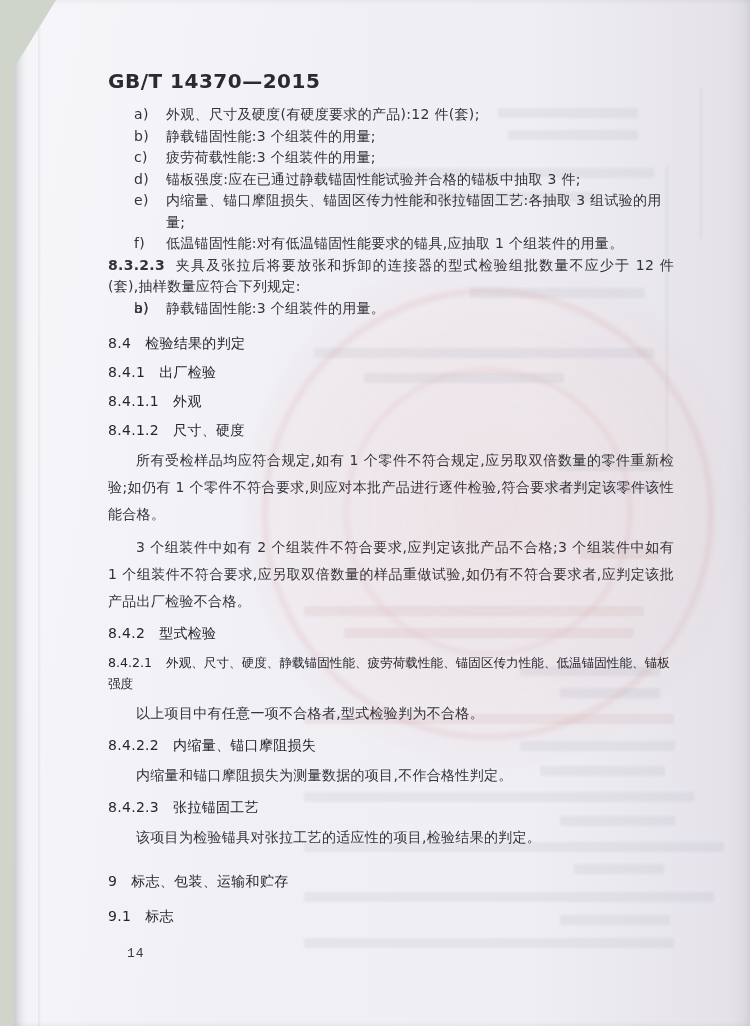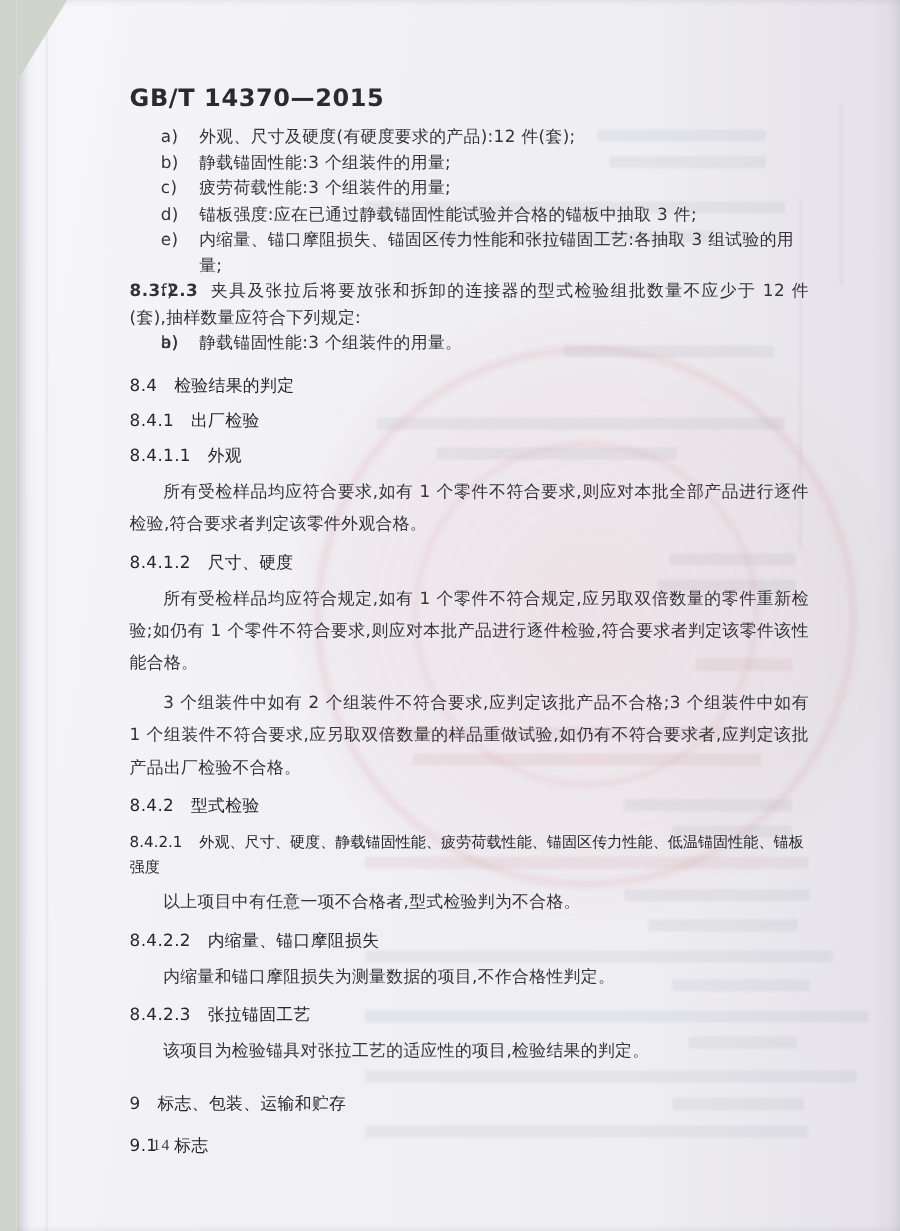--- a/index.html
+++ b/index.html
@@ -56,21 +56,21 @@
   .blk-h[data-level="2"]{margin-top:14px;}
   .blk-h .h-num{margin-right:14px;}
   .blk-h.long{font-size:12.6px;letter-spacing:0;}
   .blk-p{margin-top:6px;line-height:27px;text-indent:2em;text-align:justify;}
   .blk-clause{line-height:21.5px;text-align:justify;}
   .blk-clause .c-num{font-weight:bold;margin-right:10px;}
   .blk-li{position:relative;line-height:21.5px;padding-left:58px;}
   .blk-li .li-marker{position:absolute;left:26px;}
   .page-number{
     position:absolute;left:113px;top:946px;font-size:13px;color:#3c3b42;
-    font-family:Liberation Serif, serif;letter-spacing:1px;
+    font-family:Liberation Mono, monospace;letter-spacing:1px;
   }
 </style>
 </head>
 <body>
 
 <div class="page">
 
   <div class="artifact seal-tint"></div>
   <div class="artifact seal-ring-outer"></div>
   <div class="artifact seal-ring-inner"></div>
@@ -105,28 +105,27 @@
   <div class="edge-crease"></div>
 
   <div class="content">
     <div class="doc-header">GB/T 14370—2015</div>
     <div>
         <div class="blk-li"><span class="li-marker">a)</span><span>外观、尺寸及硬度(有硬度要求的产品):12 件(套);</span></div>
         <div class="blk-li"><span class="li-marker">b)</span><span>静载锚固性能:3 个组装件的用量;</span></div>
         <div class="blk-li"><span class="li-marker">c)</span><span>疲劳荷载性能:3 个组装件的用量;</span></div>
         <div class="blk-li"><span class="li-marker">d)</span><span>锚板强度:应在已通过静载锚固性能试验并合格的锚板中抽取 3 件;</span></div>
         <div class="blk-li"><span class="li-marker">e)</span><span>内缩量、锚口摩阻损失、锚固区传力性能和张拉锚固工艺:各抽取 3 组试验的用量;</span></div>
-        <div class="blk-li"><span class="li-marker">f)</span></div>
+        <div class="blk-li"><span class="li-marker">f)</span><span>低温锚固性能:对有低温锚固性能要求的锚具,应抽取 1 个组装件的用量。</span></div>
         <div class="blk-clause"><span class="c-num">8.3.2.3</span><span>夹具及张拉后将要放张和拆卸的连接器的型式检验组批数量不应少于 12 件(套),抽样数量应符合下列规定:</span></div>
         <div class="blk-li"><span class="li-marker">a)</span></div>
         <div class="blk-li"><span class="li-marker">b)</span><span>静载锚固性能:3 个组装件的用量。</span></div>
         <div class="blk-h" data-level="2"><span class="h-num">8.4</span><span>检验结果的判定</span></div>
         <div class="blk-h" data-level="3"><span class="h-num">8.4.1</span><span>出厂检验</span></div>
         <div class="blk-h" data-level="4"><span class="h-num">8.4.1.1</span><span>外观</span></div>
-        <div class="blk-p">所有受检样品均应符合要求,如有 1 个零件不符合要求,则应对本批全部产品进行逐件检验,符合要求者判定该零件外观合格。</div>
         <div class="blk-h" data-level="4"><span class="h-num">8.4.1.2</span><span>尺寸、硬度</span></div>
         <div class="blk-p">所有受检样品均应符合规定,如有 1 个零件不符合规定,应另取双倍数量的零件重新检验;如仍有 1 个零件不符合要求,则应对本批产品进行逐件检验,符合要求者判定该零件该性能合格。</div>
         <div class="blk-p">3 个组装件中如有 2 个组装件不符合要求,应判定该批产品不合格;3 个组装件中如有 1 个组装件不符合要求,应另取双倍数量的样品重做试验,如仍有不符合要求者,应判定该批产品出厂检验不合格。</div>
         <div class="blk-h" data-level="3"><span class="h-num">8.4.2</span><span>型式检验</span></div>
         <div class="blk-h long" data-level="4"><span class="h-num">8.4.2.1</span><span>外观、尺寸、硬度、静载锚固性能、疲劳荷载性能、锚固区传力性能、低温锚固性能、锚板强度</span></div>
         <div class="blk-p">以上项目中有任意一项不合格者,型式检验判为不合格。</div>
         <div class="blk-h" data-level="4"><span class="h-num">8.4.2.2</span><span>内缩量、锚口摩阻损失</span></div>
         <div class="blk-p">内缩量和锚口摩阻损失为测量数据的项目,不作合格性判定。</div>
         <div class="blk-h" data-level="4"><span class="h-num">8.4.2.3</span><span>张拉锚固工艺</span></div>
         <div class="blk-p">该项目为检验锚具对张拉工艺的适应性的项目,检验结果的判定。</div>

